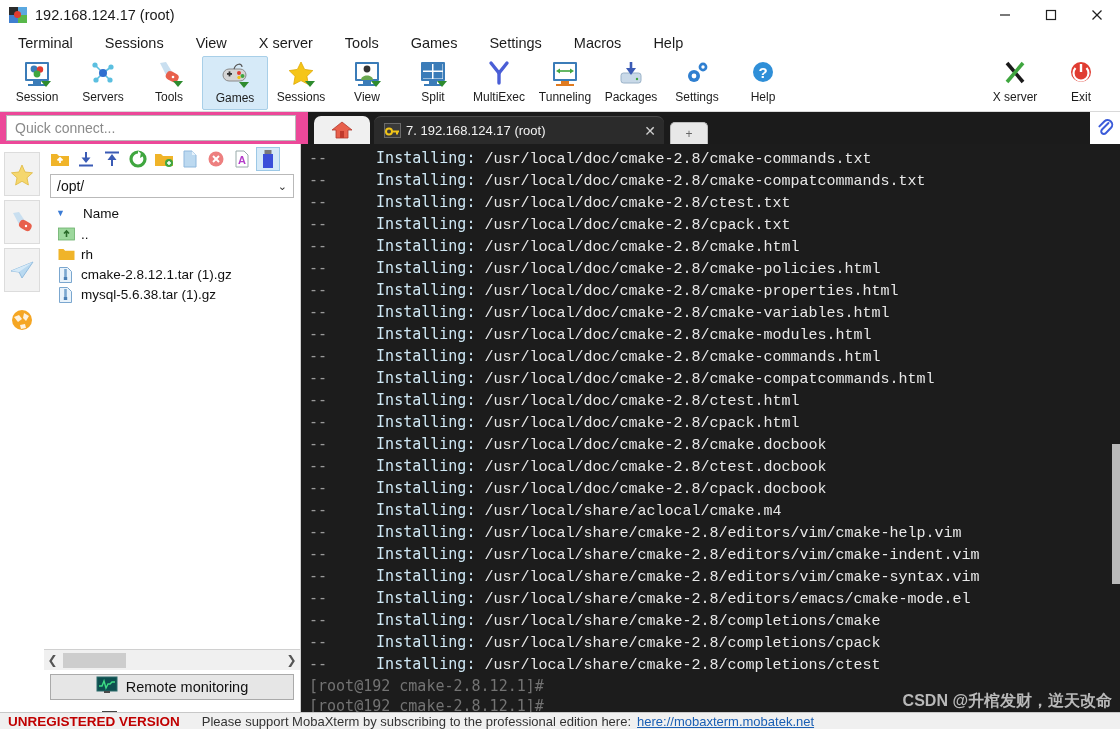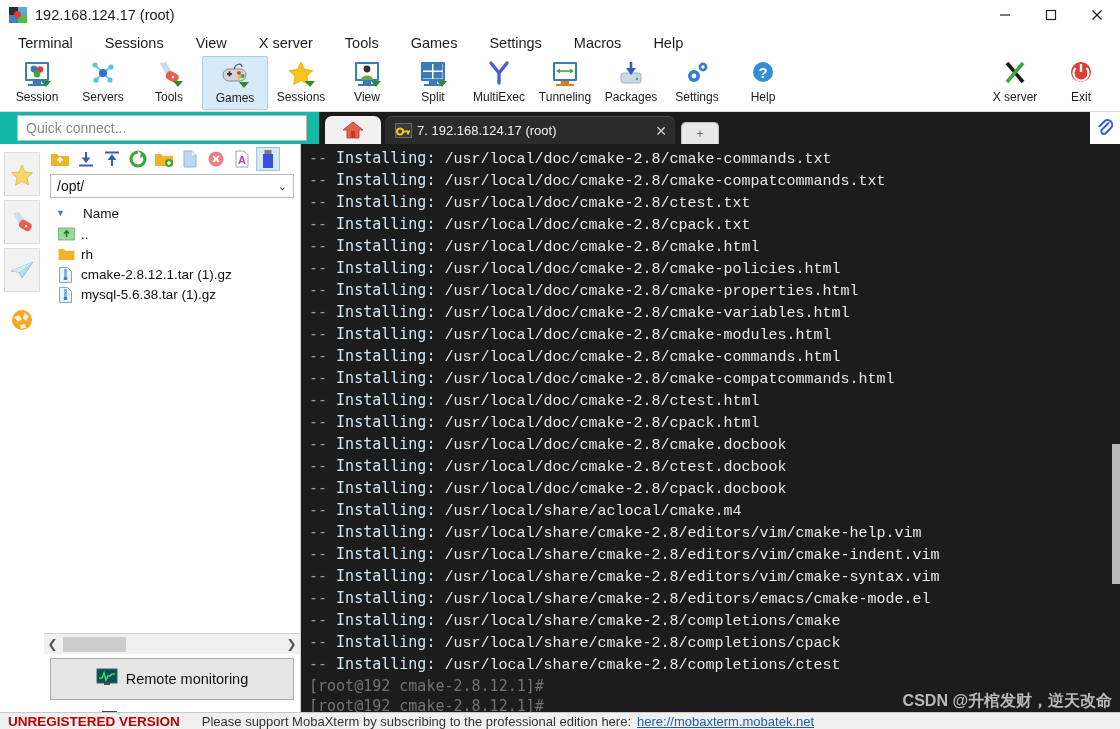--- a/index.html
+++ b/index.html
@@ -57,21 +57,21 @@
   .tb-label { font-size: 12px; color: #1c1c1c; margin-top: 1px; white-space: nowrap; }
   .tb-right { position: absolute; right: 6px; top: 0; display: flex; }
 
   
   .ic-monitor { position:absolute; left:3px; top:3px; width:24px; height:19px; border:2px solid #3b7cb8; background:#ffffff; border-radius:1px;}
   .ic-stand { position:absolute; left:11px; top:22px; width:8px; height:3px; background:#3b7cb8;}
   .ic-base { position:absolute; left:6px; top:25px; width:18px; height:2px; background:#3b7cb8;}
   .dd-arrow { position:absolute; right:1px; bottom:2px; width:0;height:0;border-left:5px solid transparent;border-right:5px solid transparent;border-top:6px solid #2e8b2e;}
 
   
-  .qcrow { height: 32px; display: flex; align-items: center; background: #14b8a6; padding-left: 11px; }
+  .qcrow { height: 32px; display: flex; align-items: center; background: #ec4899; }
   .qc-input {
     margin-left: 6px; width: 290px; height: 26px;
     border: 1px solid #b9b9b9; background: #fff;
     font-size: 14px; color: #8a8a8a; padding: 0 8px;
     display: flex; align-items: center;
   }
   .tabstrip {
     flex: 1; height: 32px; background: #1b1b1b; position: relative;
     display: flex; align-items: flex-end; margin-left: 12px;
   }
@@ -133,39 +133,39 @@
   .fico { width: 17px; height: 15px; position: relative; flex: none; }
 
   .hscroll {
     height: 21px; border-top: 1px solid #d0d0d0; background: #f0f0f0;
     display: flex; align-items: center; position: relative;
   }
   .hs-arrow { width: 17px; text-align: center; font-size: 12px; color: #555; }
   .hs-thumb { width: 63px; height: 15px; background: #cdcdcd; margin-left: 2px;}
   .hs-right { margin-left: auto; }
   .rm-btn {
-    margin: 4px 6px 0 6px; height: 42px; background: #e6e6e6; border: 1px solid #aaa;
+    margin: 4px 6px 0 6px; height: 26px; background: #e6e6e6; border: 1px solid #aaa;
     display: flex; align-items: center; justify-content: center; gap: 8px;
   }
   .rm-label { font-size: 14.5px; color: #111; }
   .follow-row { display: flex; align-items: center; gap: 9px; padding: 10px 0 0 58px; }
   .chk { width: 15px; height: 15px; border: 1px solid #444; background: #fff; }
   .follow-label { font-size: 14px; color: #111; }
 
   
   .terminal {
     flex: 1; background: #1c1c1c; position: relative; overflow: hidden;
     padding: 4px 0 0 8px;
   }
   .tline {
     font-family: "DejaVu Sans Mono", monospace;
     font-size: 15px; line-height: 20px; white-space: pre;
   }
   .dash { color: #9a9a9a; }
-  .inst { color: #cfe8f5; }
+  .inst { color: #cfe8f5; margin-left: 40px; }
   .path { color: #e8e8e8; font-family: Liberation Mono, monospace; }
   .prompt { color: #737373; }
   .cursor { display: inline-block; width: 9px; height: 16px; background: #b9b9b9; vertical-align: -3px; }
   .watermark {
     position: absolute; right: 8px; bottom: 14px;
     font-size: 16px; color: #b9b9b9; white-space: nowrap; font-weight: bold;
   }
   .term-scroll {
     position: absolute; right: 0; top: 0; width: 8px; height: 100%;
     background: #1c1c1c;

